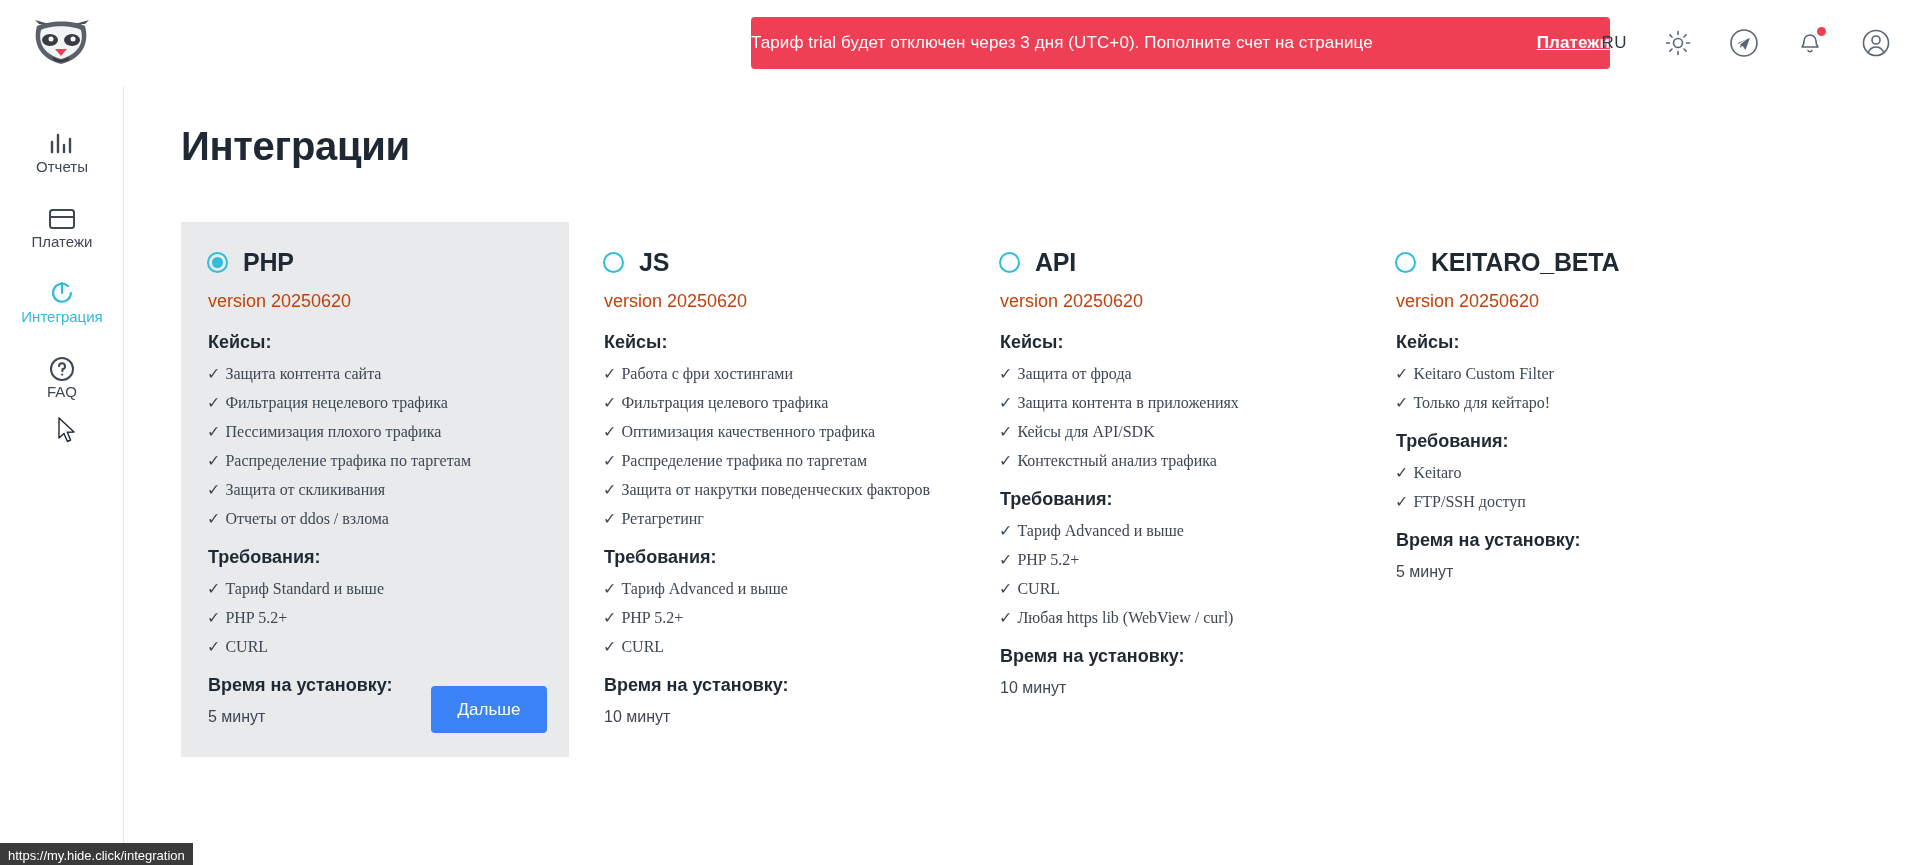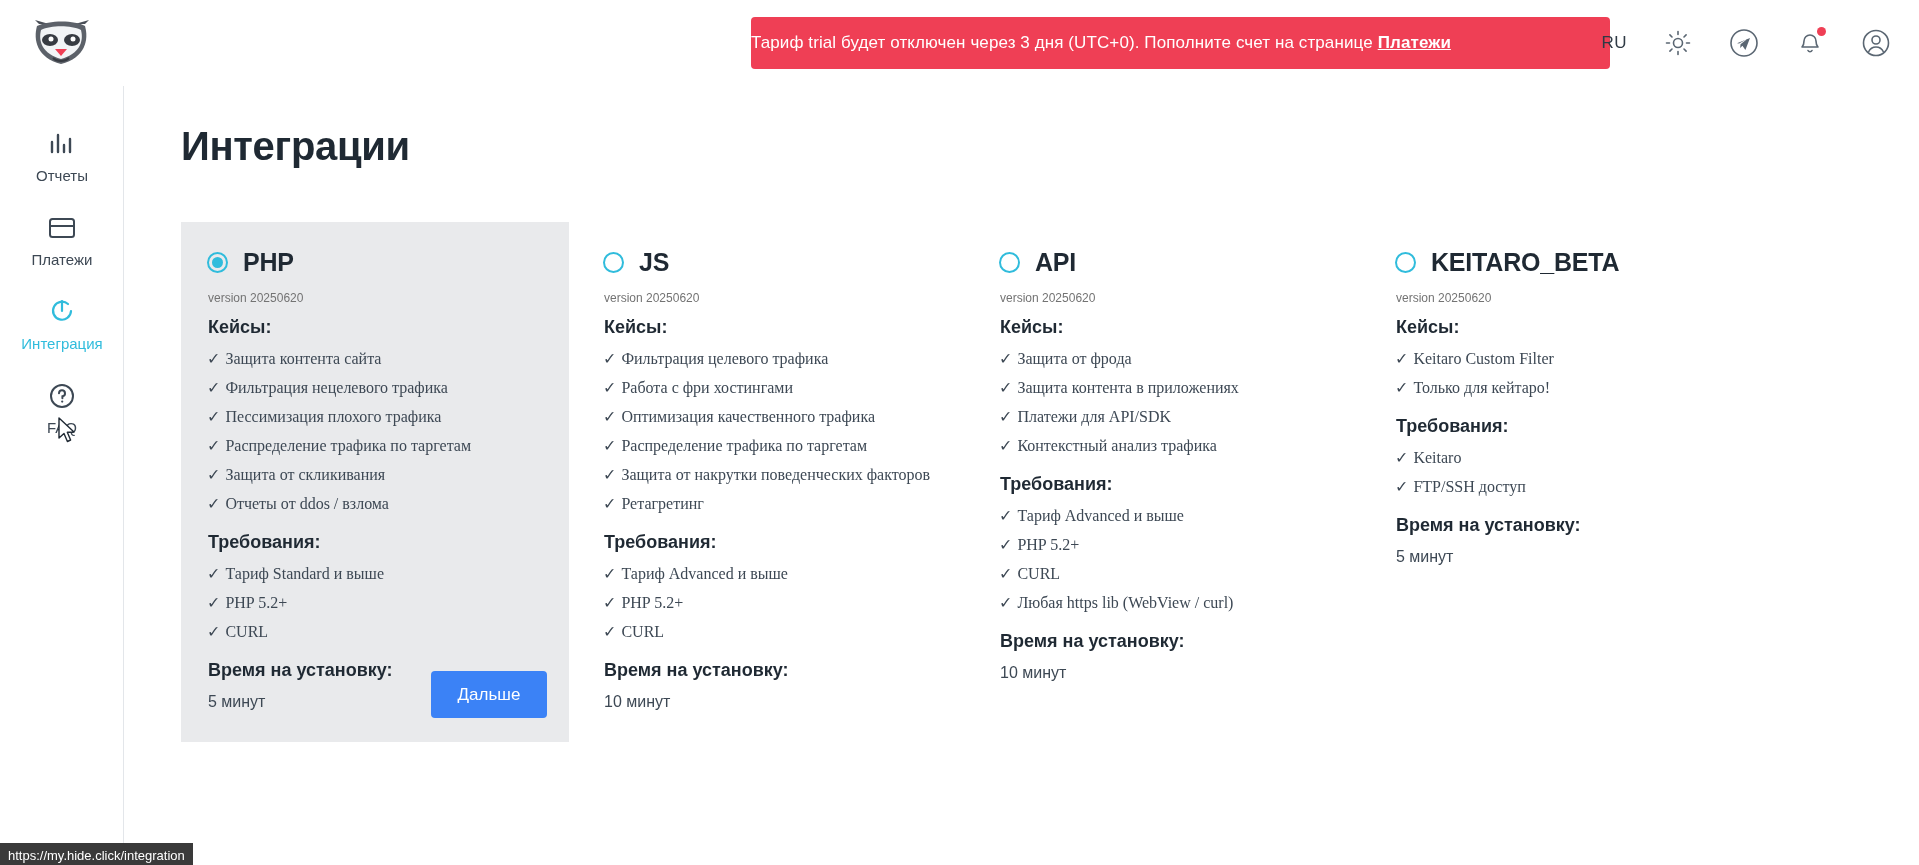--- a/index.html
+++ b/index.html
@@ -28,21 +28,21 @@
 
   .alert-banner {
     position: absolute;
     left: 751px; top: 17px;
     width: 859px; height: 52px;
     background: #ef3f55;
     color: #ffffff;
     border-radius: 4px;
     display: flex;
     align-items: center;
-    justify-content: flex-start;
+    justify-content: space-between;
     font-size: 17px;
     letter-spacing: 0.1px;
   }
   .alert-banner .alert-link {
     color: #ffffff;
     text-decoration: underline;
     font-weight: bold;
     margin-left: 5px;
   }
 
@@ -81,21 +81,20 @@
     background: #ffffff;
     border-right: 1px solid #e3e6ea;
     padding-top: 28px;
   }
   .side-item {
     width: 124px;
     padding: 12px 0 14px 0;
     display: flex;
     flex-direction: column;
     align-items: center;
-    gap: 9px;
     color: #3d4854;
     font-size: 15px;
     cursor: pointer;
   }
   .side-item.active { color: #30bcdc; }
   .side-icon { height: 32px; display: flex; align-items: flex-end; }
 
   
   .cursor {
     position: absolute;
@@ -156,23 +155,23 @@
     border-radius: 50%;
     background: #30bcdc;
   }
   .card-title {
     font-size: 25px;
     font-weight: bold;
     color: #1f2933;
     letter-spacing: -0.2px;
   }
   .version {
-    font-size: 12px;
-    color: #737373;
-    margin: 0 0 12px 1px;
+    font-size: 18px;
+    color: #c2410c;
+    margin: 0 0 20px 1px;
   }
   .sect-title {
     font-size: 18px;
     font-weight: bold;
     color: #1f2933;
     margin: 14px 0 6px 1px;
   }
   .sect-title.first { margin-top: 0; }
   ul.feat {
     list-style: none;
@@ -364,22 +363,22 @@
 
     <section class="card">
       <div class="card-head">
         <span class="radio"></span>
         <span class="card-title">JS</span>
       </div>
       <div class="version">version 20250620</div>
 
       <div class="sect-title first">Кейсы:</div>
       <ul class="feat">
+        <li><span class="chk">✓</span><span>Работа с фри хостингами</span></li>
         <li><span class="chk">✓</span><span>Фильтрация целевого трафика</span></li>
-        <li><span class="chk">✓</span><span>Работа с фри хостингами</span></li>
         <li><span class="chk">✓</span><span>Оптимизация качественного трафика</span></li>
         <li><span class="chk">✓</span><span>Распределение трафика по таргетам</span></li>
         <li><span class="chk">✓</span><span>Защита от накрутки поведенческих факторов</span></li>
         <li><span class="chk">✓</span><span>Ретагретинг</span></li>
       </ul>
 
       <div class="sect-title">Требования:</div>
       <ul class="feat">
         <li><span class="chk">✓</span><span>Тариф Advanced и выше</span></li>
         <li><span class="chk">✓</span><span>PHP 5.2+</span></li>
@@ -394,21 +393,21 @@
       <div class="card-head">
         <span class="radio"></span>
         <span class="card-title">API</span>
       </div>
       <div class="version">version 20250620</div>
 
       <div class="sect-title first">Кейсы:</div>
       <ul class="feat">
         <li><span class="chk">✓</span><span>Защита от фрода</span></li>
         <li><span class="chk">✓</span><span>Защита контента в приложениях</span></li>
-        <li><span class="chk">✓</span><span>Платежи для API/SDK</span></li>
+        <li><span class="chk">✓</span><span>Кейсы для API/SDK</span></li>
         <li><span class="chk">✓</span><span>Контекстный анализ трафика</span></li>
       </ul>
 
       <div class="sect-title">Требования:</div>
       <ul class="feat">
         <li><span class="chk">✓</span><span>Тариф Advanced и выше</span></li>
         <li><span class="chk">✓</span><span>PHP 5.2+</span></li>
         <li><span class="chk">✓</span><span>CURL</span></li>
         <li><span class="chk">✓</span><span>Любая https lib (WebView / curl)</span></li>
       </ul>

